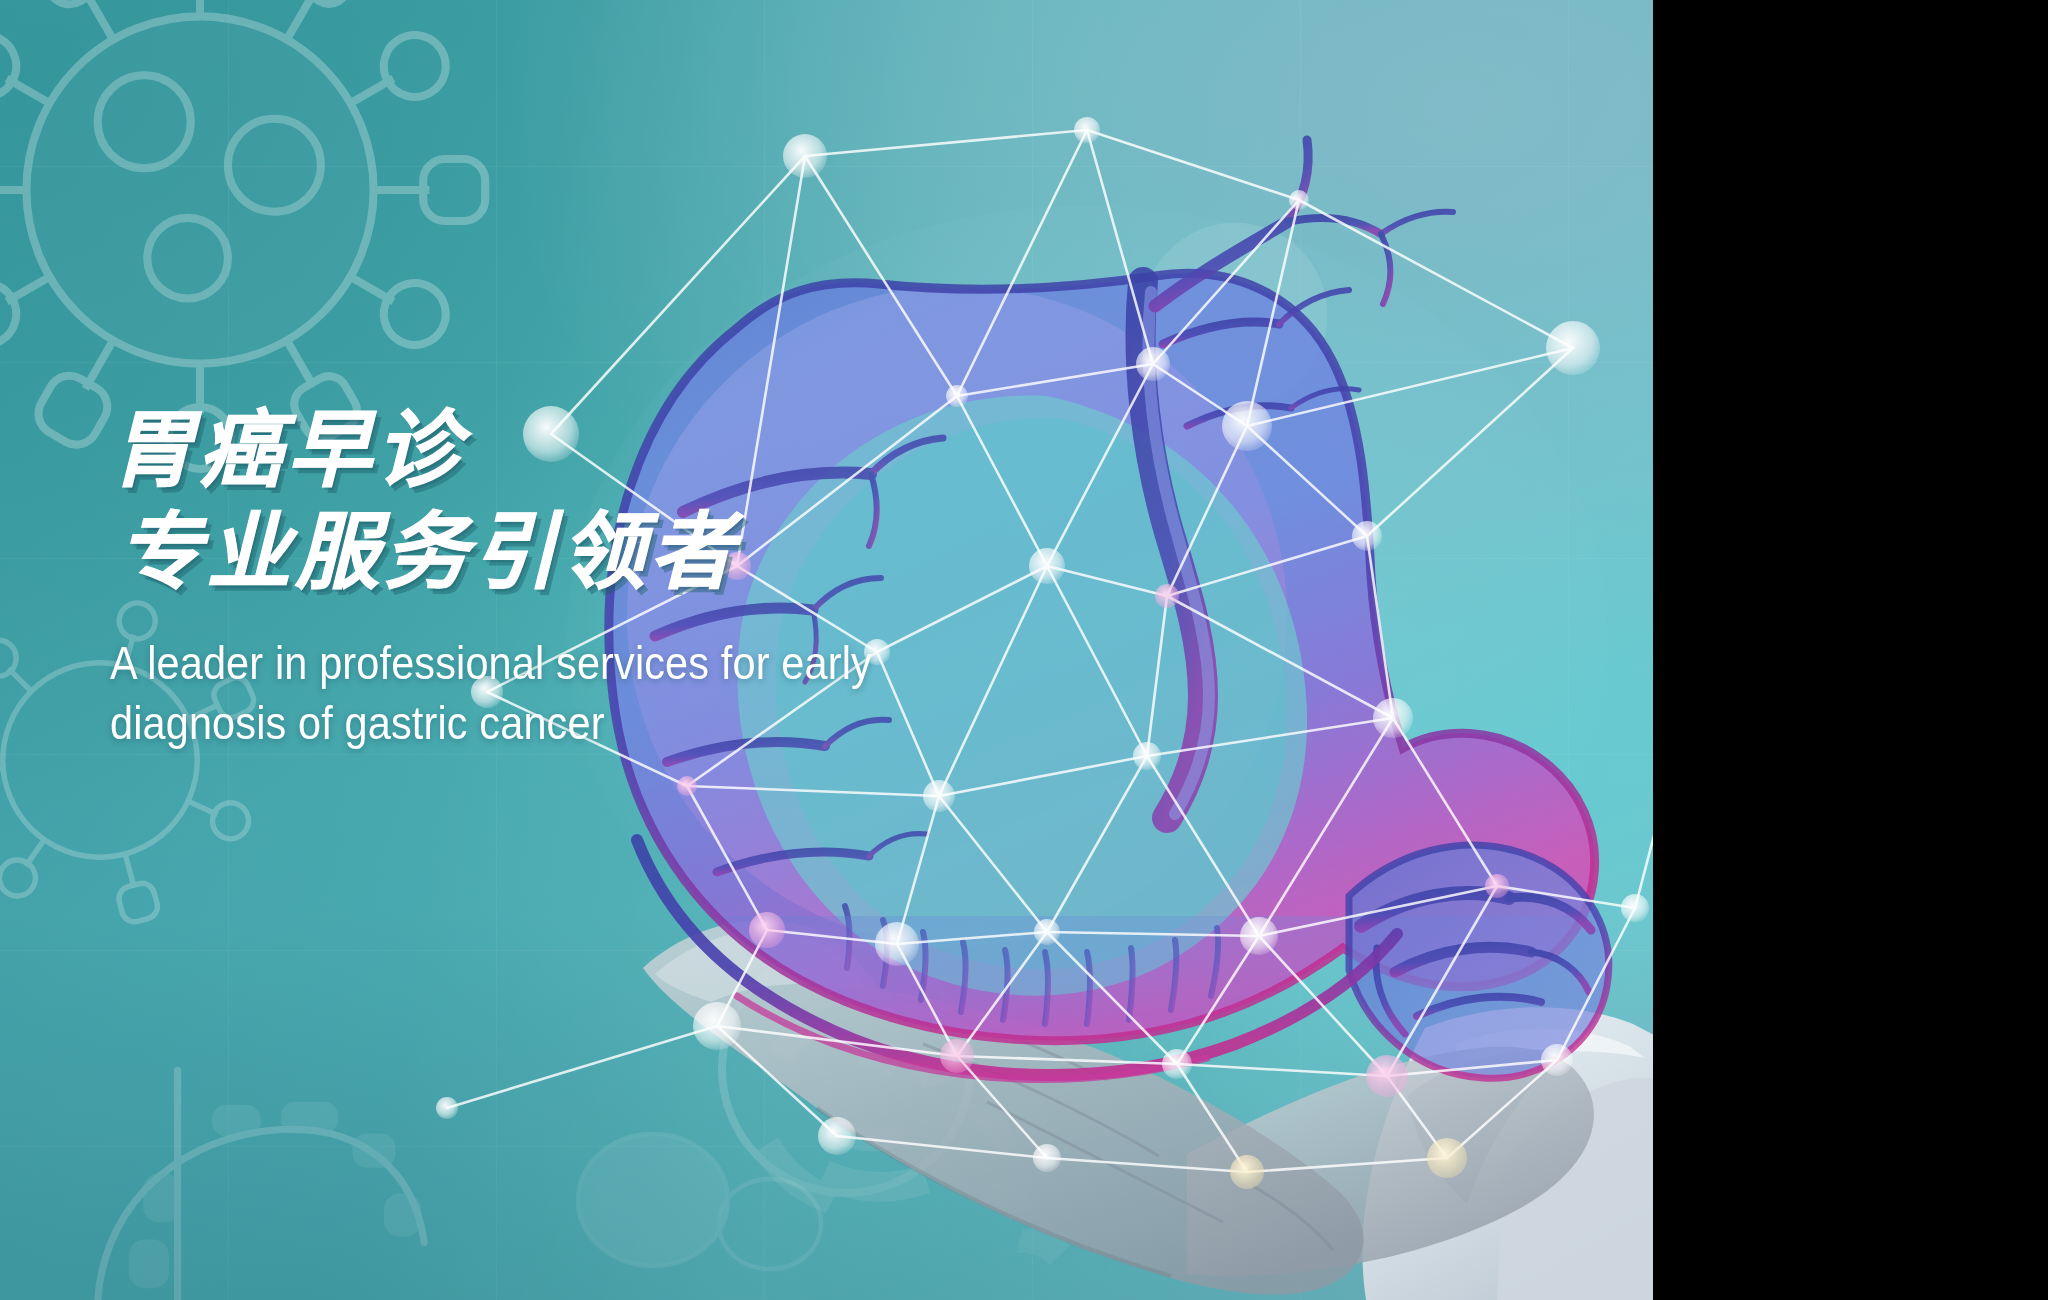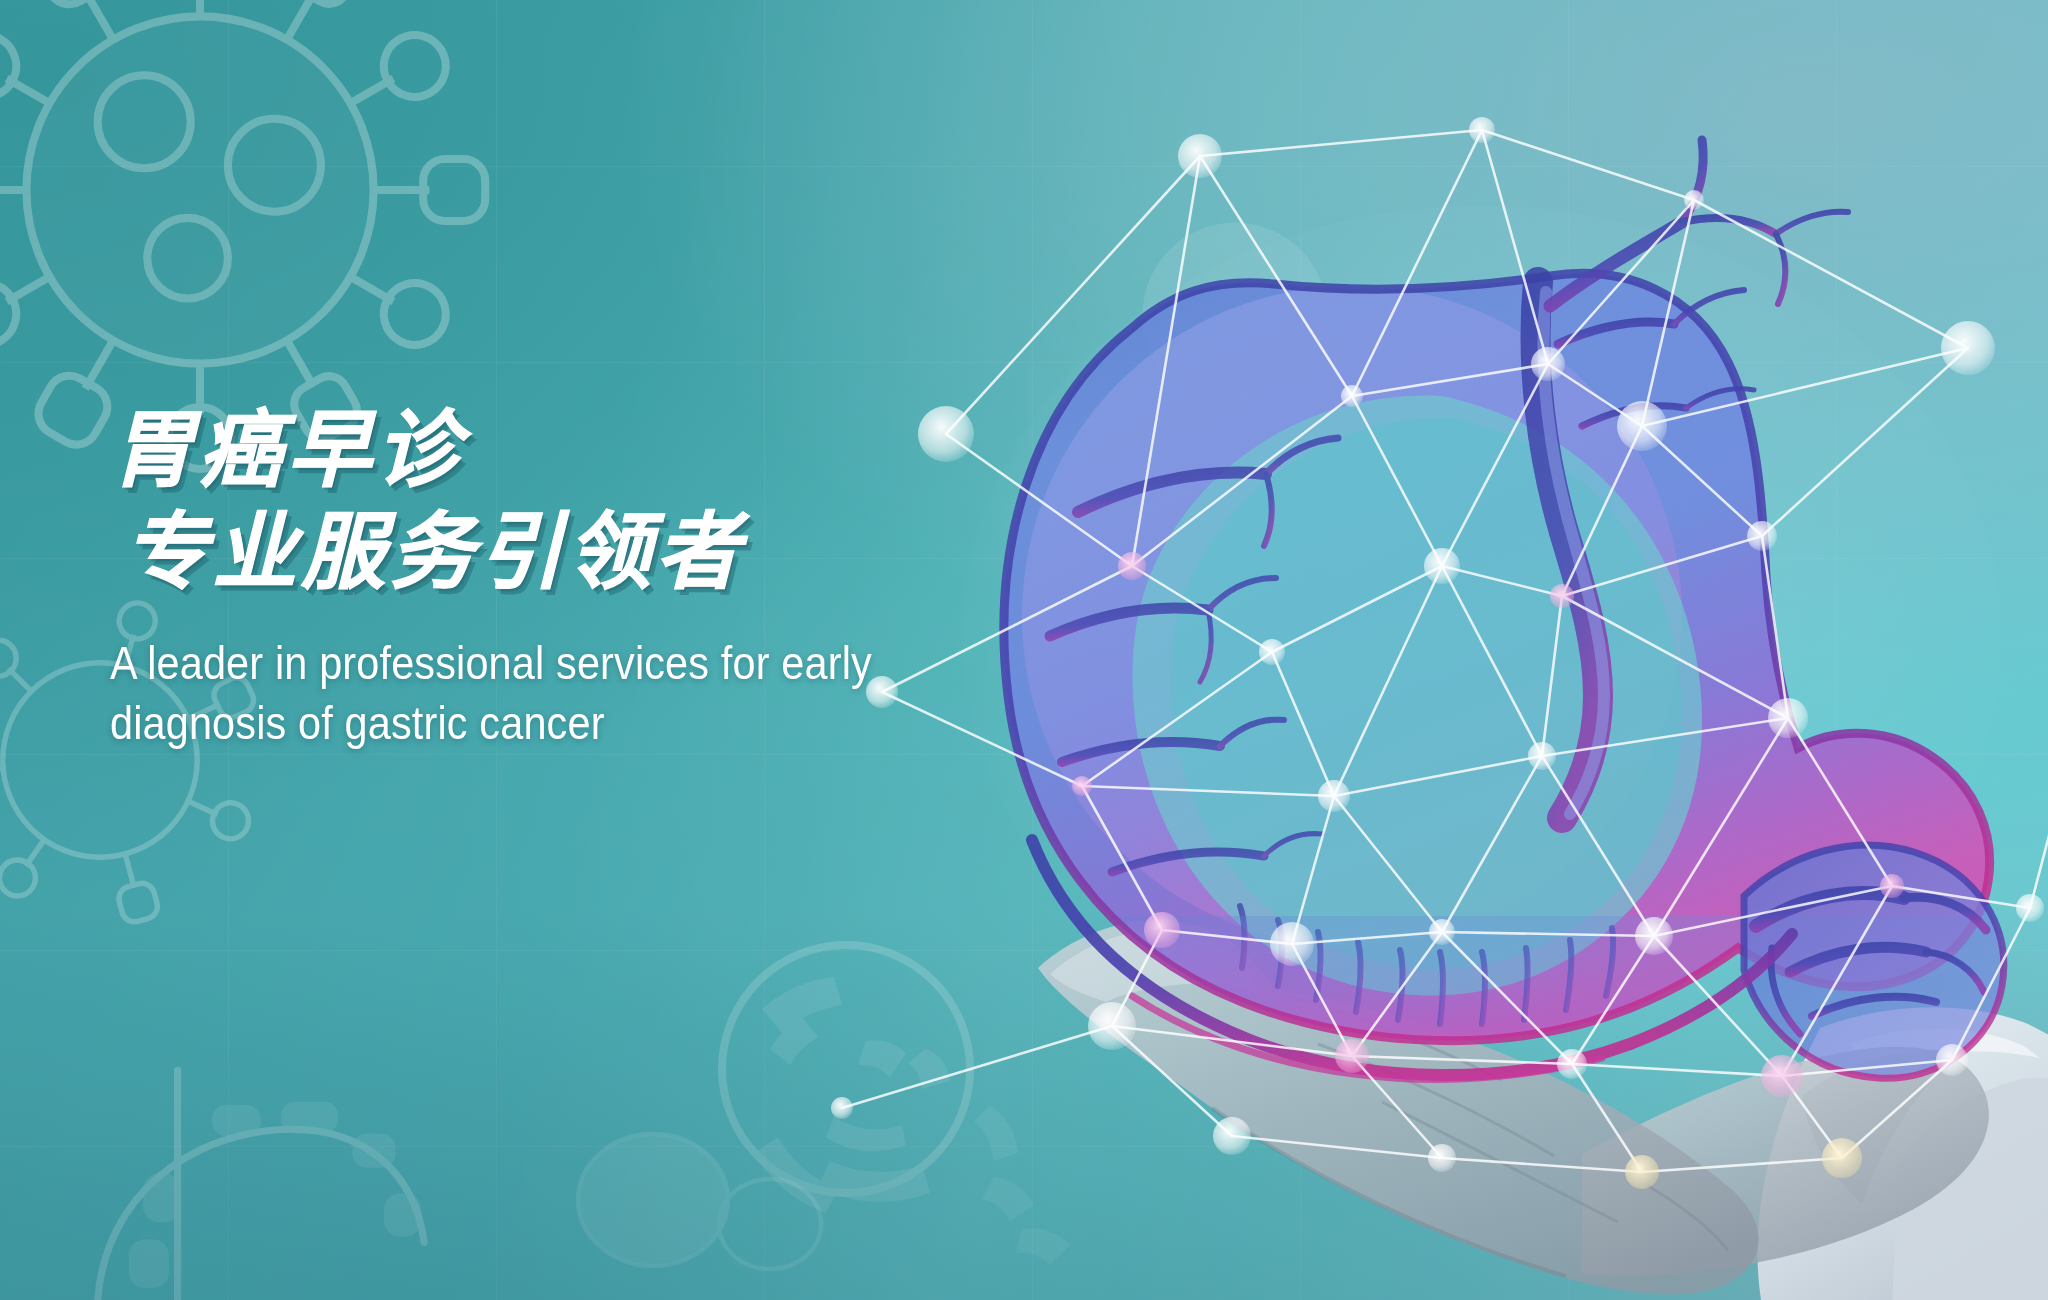--- a/index.html
+++ b/index.html
@@ -1,21 +1,21 @@
 <!DOCTYPE html>
 <html lang="zh-CN"><head>
 <meta charset="utf-8">
 <title>Banner</title>
 <style>
   html,body{margin:0;padding:0;background:#000;}
   *{box-sizing:border-box;}
 
   .stage{
     position:relative;
-    width:2048px;height:1300px;
+    width:1653px;height:1300px;
     overflow:hidden;
     font-family:"Liberation Sans","DejaVu Sans",sans-serif;
     background:#46a2a8;
   }
 
   
   .bg-base{
     position:absolute;inset:0;
     background:
       radial-gradient(120% 110% at 88% 8%,  rgba(132,186,200,.95) 0%, rgba(132,186,200,0) 48%),
@@ -52,21 +52,21 @@
     font-style:italic;
     letter-spacing:.055em;
     line-height:1;
     white-space:nowrap;
     text-shadow:
       5px 6px 0 rgba(28,92,104,.42),
       2px 3px 1px rgba(22,80,92,.30);
     -webkit-text-stroke:1px #ffffff;
   }
   .h1{font-size:84px;margin:0 0 18px 0;}
-  .h2{font-size:84px;margin:14px;}
+  .h2{font-size:84px;margin:8px;}
 
   .sub{
     margin-top:40px;
     color:#ffffff;
     font-size:46px;
     font-weight:400;
     line-height:1.30;
     letter-spacing:.004em;
     transform:scaleX(.90);
     transform-origin:left center;

